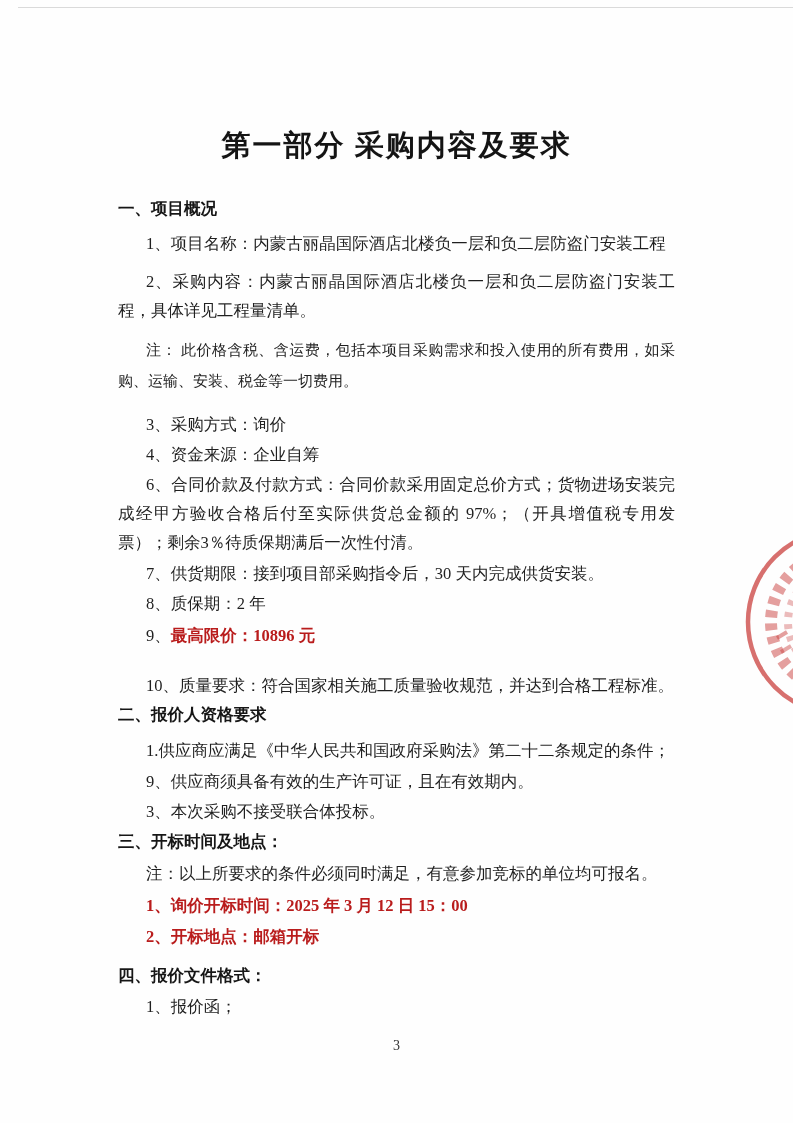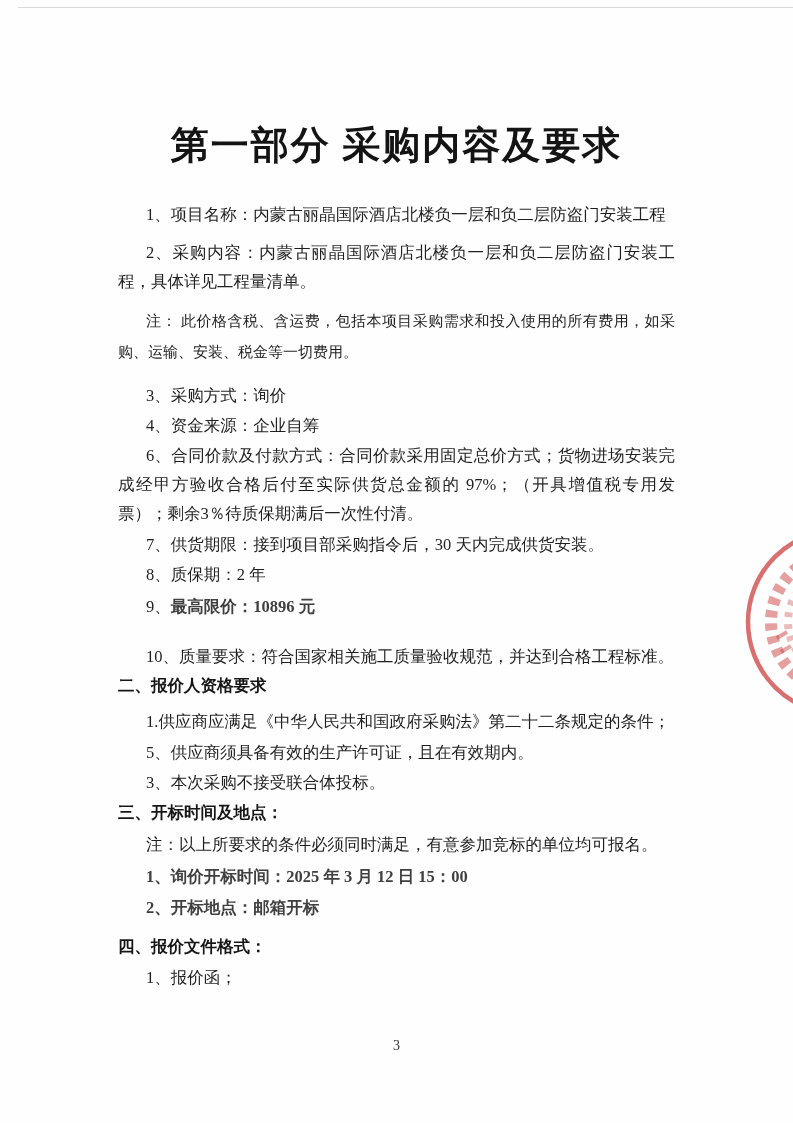--- a/index.html
+++ b/index.html
@@ -16,42 +16,42 @@
   .scan-line {
     position: absolute;
     top: 7px; left: 18px; right: 0;
     height: 1px;
     background: #dadada;
   }
   .doc-title {
     margin: 0;
     padding-top: 124px;
     text-align: center;
-    font-size: 38px;
+    font-size: 29px;
     font-weight: 700;
     letter-spacing: 2px;
     color: #141414;
     line-height: 42px;
   }
   .content {
     padding: 28px 118px 0 118px;
     font-size: 16.5px;
   }
   .para {
     margin: 0;
     line-height: 29px;
     text-align: justify;
     text-indent: 28px;
   }
   .heading {
     font-weight: 700;
     text-indent: 0;
     color: #161616;
   }
-  .bold { font-weight: 700; color: #404040; }
+  .bold { font-weight: 700; color: #b91c1c; }
   .note {
     font-size: 15px;
     line-height: 31px;
   }
   .page-number {
     position: absolute;
     left: 0; right: 0;
     top: 1038px;
     text-align: center;
     font-size: 14px;
@@ -71,35 +71,36 @@
 <body>
 
 <div class="page">
 
   <div class="scan-line"></div>
 
   <h1 class="doc-title">第一部分 采购内容及要求</h1>
 
   <div class="content">
 
+    <p class="para heading">一、项目概况</p>
 
     <p class="para" style="margin-top:6px">1、项目名称：内蒙古丽晶国际酒店北楼负一层和负二层防盗门安装工程</p>
     <p class="para" style="margin-top:9px">2、采购内容：内蒙古丽晶国际酒店北楼负一层和负二层防盗门安装工程，具体详见工程量清单。</p>
     <p class="para note" style="margin-top:10px">注： 此价格含税、含运费，包括本项目采购需求和投入使用的所有费用，如采购、运输、安装、税金等一切费用。</p>
     <p class="para" style="margin-top:13px">3、采购方式：询价</p>
     <p class="para" style="margin-top:1px">4、资金来源：企业自筹</p>
     <p class="para" style="margin-top:1px">6、合同价款及付款方式：合同价款采用固定总价方式；货物进场安装完成经甲方验收合格后付至实际供货总金额的 97%；（开具增值税专用发票）；剩余3％待质保期满后一次性付清。</p>
     <p class="para" style="margin-top:2px">7、供货期限：接到项目部采购指令后，30 天内完成供货安装。</p>
     <p class="para" style="margin-top:1px">8、质保期：2 年</p>
     <p class="para" style="margin-top:3px"><span>9、</span><span class="bold">最高限价：10896 元</span></p>
     <p class="para" style="margin-top:21px">10、质量要求：符合国家相关施工质量验收规范，并达到合格工程标准。</p>
 
     <p class="para heading" style="margin-top:0px">二、报价人资格要求</p>
     <p class="para" style="margin-top:7px">1.供应商应满足《中华人民共和国政府采购法》第二十二条规定的条件；</p>
-    <p class="para" style="margin-top:2px">5、供应商须具备有效的生产许可证，且在有效期内。</p>
+    <p class="para" style="margin-top:2px">9、供应商须具备有效的生产许可证，且在有效期内。</p>
     <p class="para" style="margin-top:1px">3、本次采购不接受联合体投标。</p>
     <p class="para heading" style="margin-top:1px">三、开标时间及地点：</p>
 
     <p class="para" style="margin-top:3px">注：以上所要求的条件必须同时满足，有意参加竞标的单位均可报名。</p>
     <p class="para bold" style="margin-top:3px">1、询价开标时间：2025 年 3 月 12 日 15：00</p>
     <p class="para bold" style="margin-top:2px">2、开标地点：邮箱开标</p>
 
     <p class="para heading" style="margin-top:10px">四、报价文件格式：</p>
     <p class="para" style="margin-top:2px">1、报价函；</p>
 

